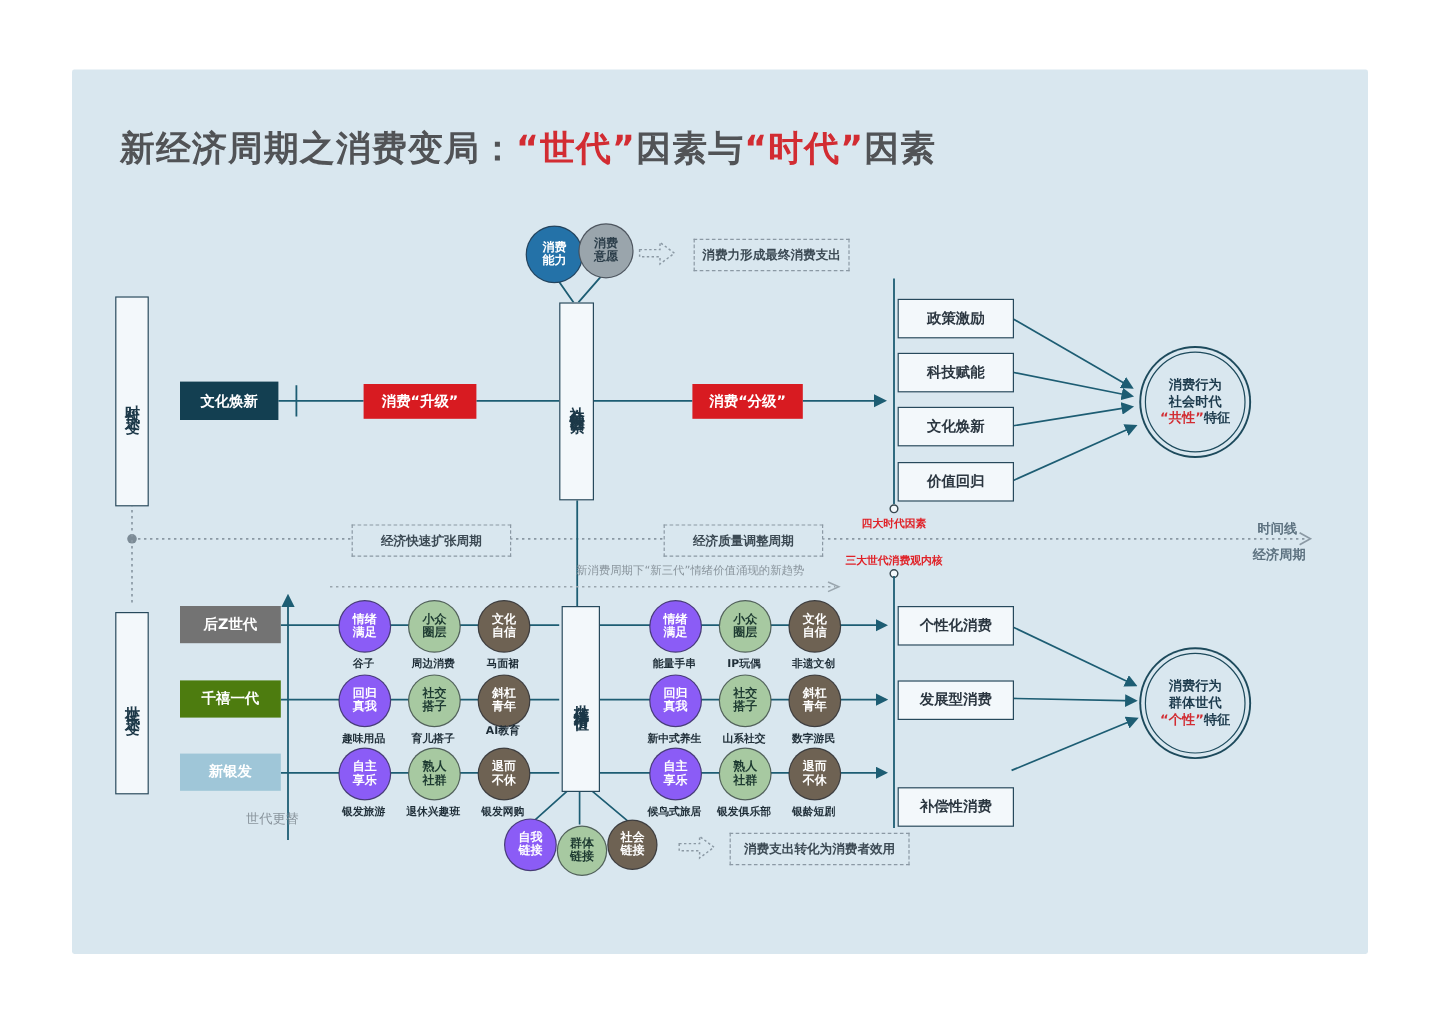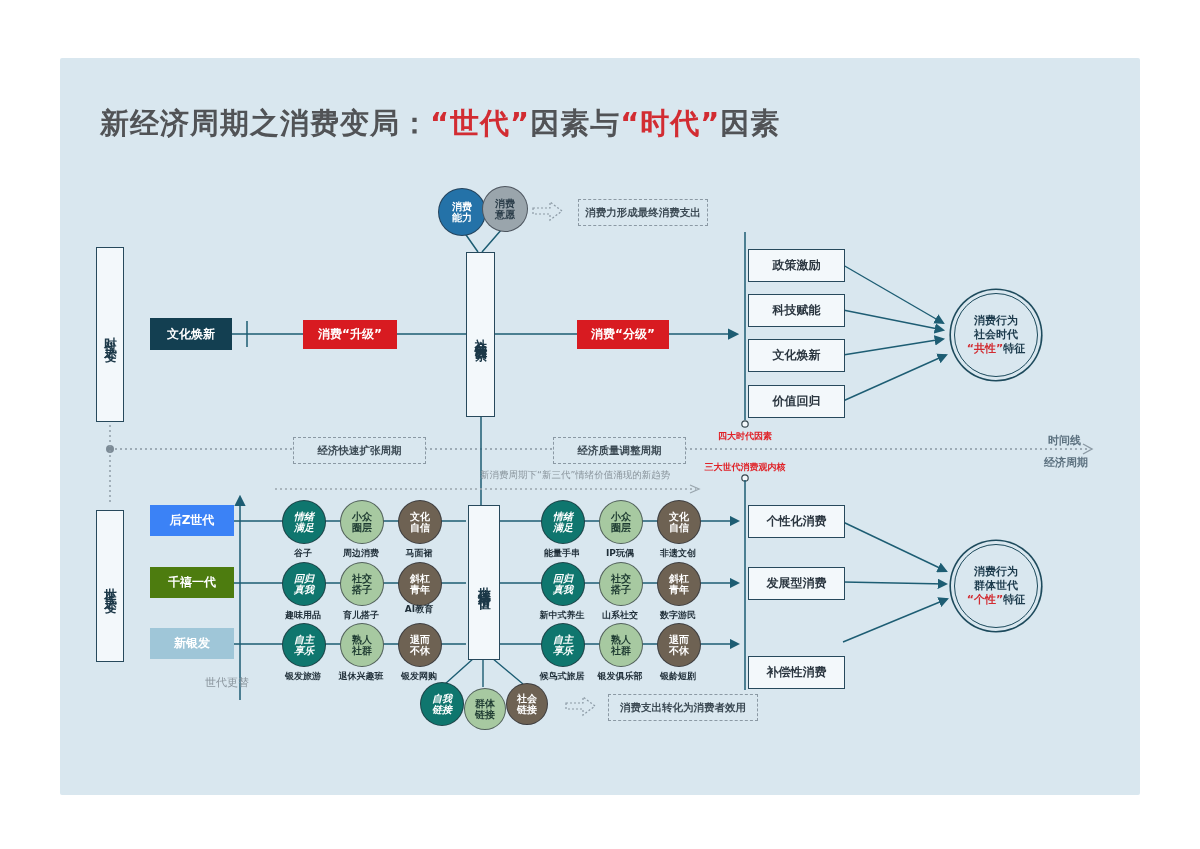--- a/index.html
+++ b/index.html
@@ -13,21 +13,21 @@
         writing-mode:vertical-rl;text-orientation:upright;font-weight:bold;font-size:12.5px;letter-spacing:4px;}
   .wbox{background:#f3f8fb;border:1.3px solid #27495c;color:#2b3640;display:flex;align-items:center;justify-content:center;
         font-size:12px;font-weight:bold;}
   .darkbox{background:#133f51;color:#ffffff;display:flex;align-items:center;justify-content:center;font-size:12px;font-weight:bold;}
   .redbox{background:#d81b21;color:#ffffff;display:flex;align-items:center;justify-content:center;font-size:12px;font-weight:bold;}
   .dbox{border:1.2px dashed #8b99a4;background:#d9e7ef;color:#3c4a54;display:flex;align-items:center;justify-content:center;
         font-size:10.5px;font-weight:bold;}
   .glabel{display:flex;align-items:center;justify-content:center;color:#ffffff;font-weight:bold;font-size:12px;}
   .gcir{width:42px;height:42px;border-radius:50%;display:flex;flex-direction:column;align-items:center;justify-content:center;
         font-size:10px;font-weight:bold;line-height:1.15;border:1px solid rgba(35,42,52,.65);text-align:center;}
-  .c-purple{background:#0f766e;color:#ffffff;font-style:italic;}
+  .c-purple{background:#8b5cf6;color:#ffffff;}
   .c-green{background:#a7c9a1;color:#1d3a31;}
   .c-brown{background:#6e6253;color:#ffffff;}
   .c-blue{background:#2472a8;color:#ffffff;}
   .c-gray{background:#9aa5ac;color:#2c3e4a;}
   .sub{font-size:9px;font-weight:bold;color:#1f2e38;text-align:center;width:90px;}
   .bigcir{width:82px;height:82px;border-radius:50%;border:1.6px solid #1d4a5c;
         box-shadow:0 0 0 3px #d9e7ef,0 0 0 4.6px #1d4a5c;background:#d9e7ef;
         display:flex;flex-direction:column;align-items:center;justify-content:center;
         font-size:11px;font-weight:bold;color:#1d3b4d;line-height:1.3;text-align:center;}
   .bigcir .red{color:#d22c32;}
@@ -121,21 +121,21 @@
   </div>
 
   <div class="abs dbox" style="left:293px;top:437px;width:131px;height:25px;">经济快速扩张周期</div>
   <div class="abs dbox" style="left:553px;top:437px;width:131px;height:25px;">经济质量调整周期</div>
   <div class="abs axis-lab" style="left:1048px;top:433px;">时间线</div>
   <div class="abs axis-lab" style="left:1044px;top:455px;">经济周期</div>
   <div class="abs note-red" style="left:690px;top:461px;width:110px;">三大世代消费观内核</div>
   <div class="abs gray-note" style="left:480px;top:469px;">新消费周期下“新三代”情绪价值涌现的新趋势</div>
 
   <div class="abs vbox" style="left:96px;top:510px;width:26px;height:150px;">世代之变</div>
-  <div class="abs glabel" style="left:150px;top:505px;width:84px;height:31px;background:#3b82f6;">后Z世代</div>
+  <div class="abs glabel" style="left:150px;top:505px;width:84px;height:31px;background:#737373;">后Z世代</div>
   <div class="abs glabel" style="left:150px;top:567px;width:84px;height:31px;background:#4d7c0f;">千禧一代</div>
   <div class="abs glabel" style="left:150px;top:628px;width:84px;height:31px;background:#9fc6d8;">新银发</div>
   <div class="abs gray-note" style="left:205px;top:675px;font-size:11px;">世代更替</div>
   <div class="abs vbox" style="left:468px;top:505px;width:30px;height:153px;letter-spacing:2px;">世代情绪价值</div>
 
   <div class="abs gcir c-purple" style="left:282px;top:500px;">
       <span>情绪</span>
       <span>满足</span>
     </div>
   <div class="abs gcir c-green" style="left:340px;top:500px;">

